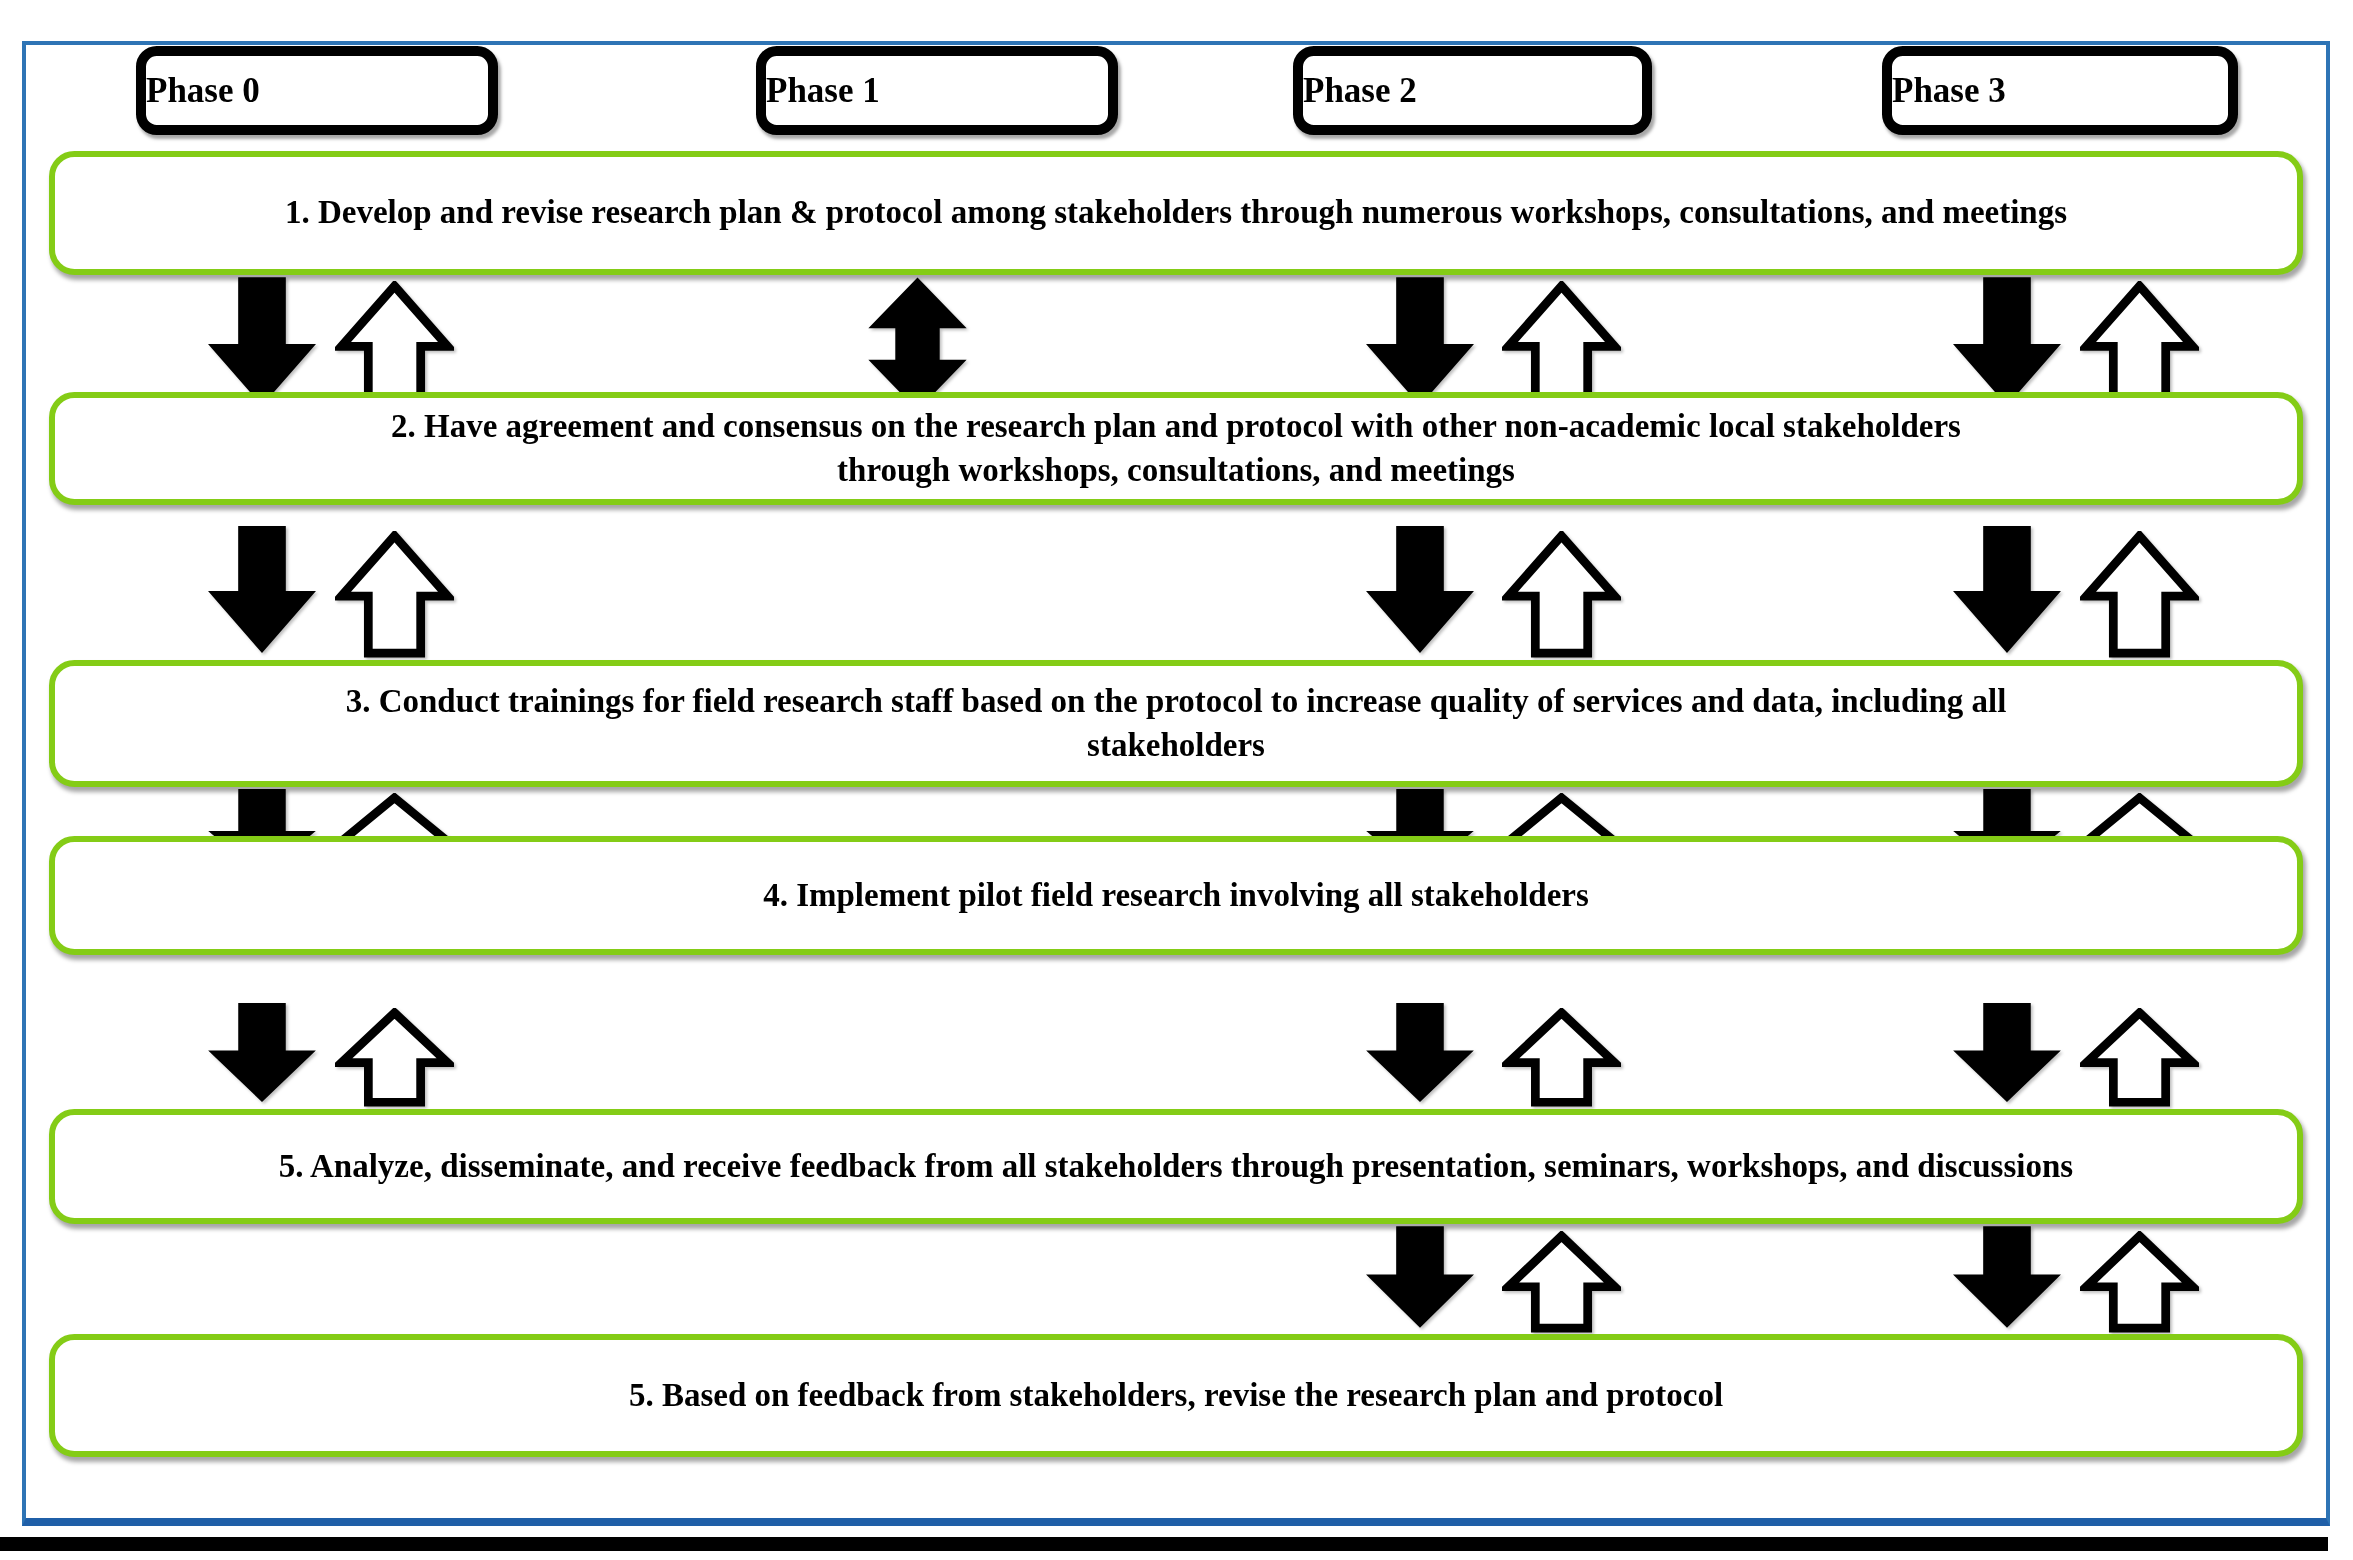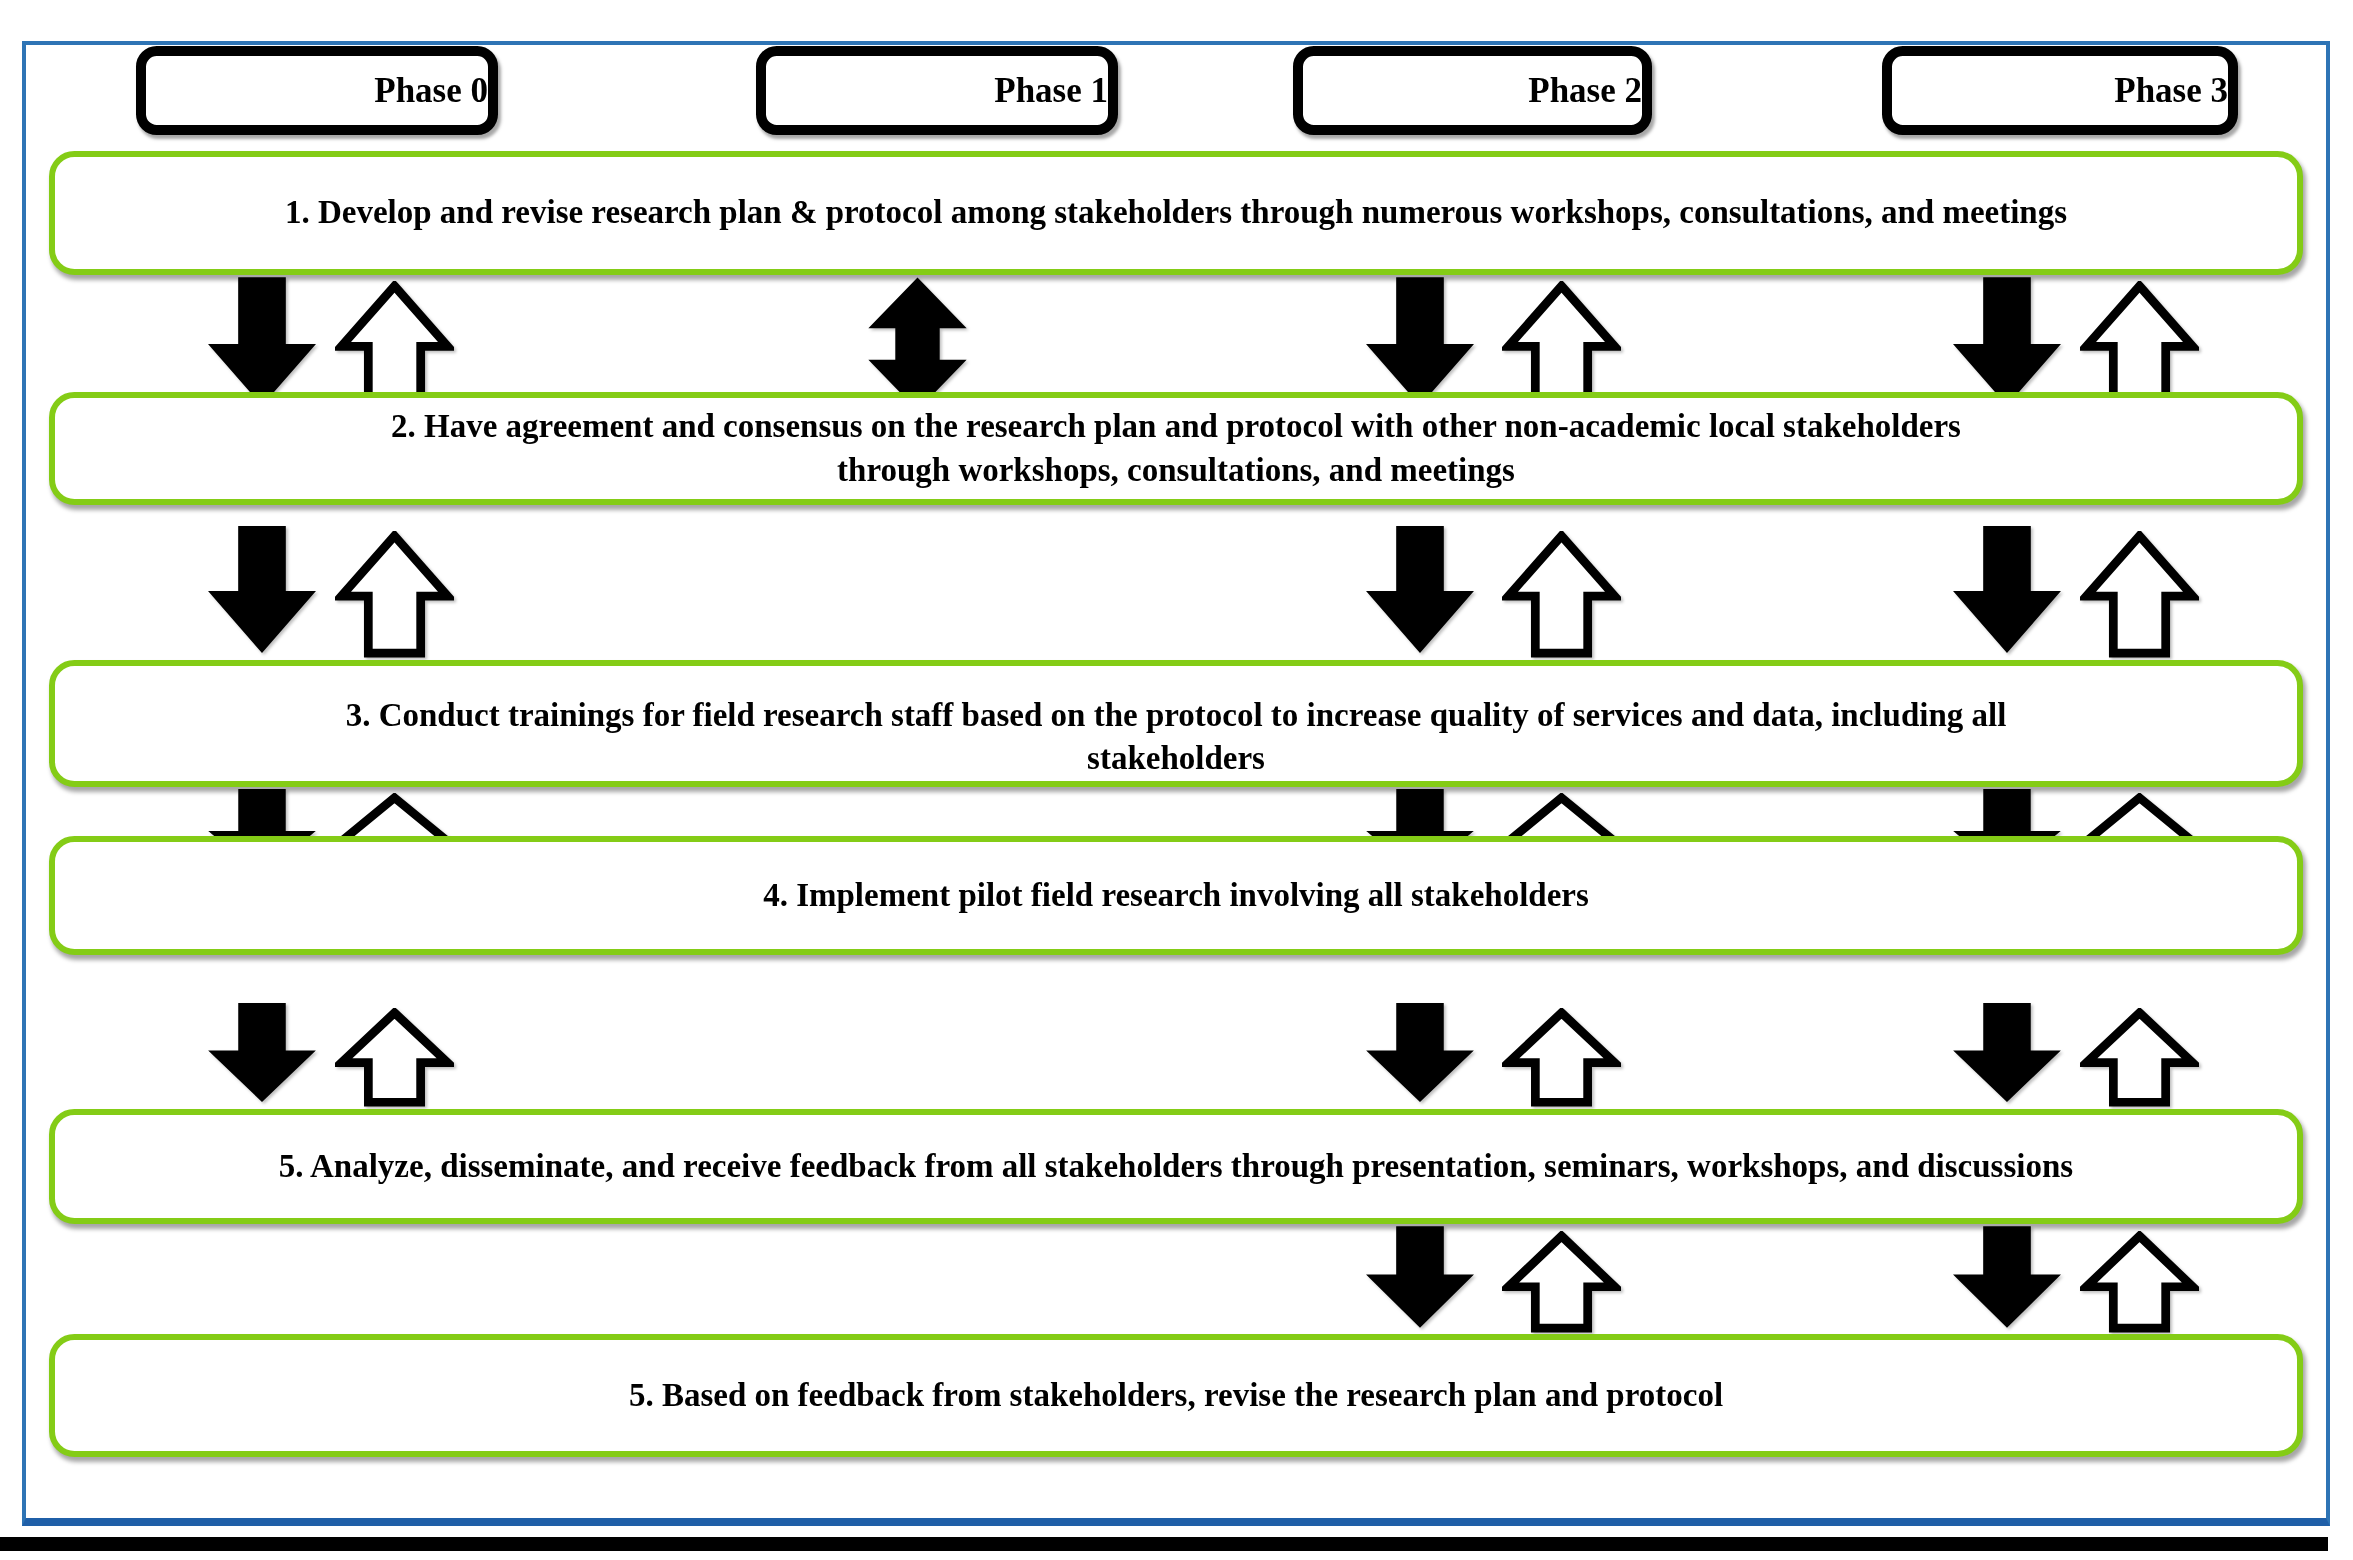--- a/index.html
+++ b/index.html
@@ -16,21 +16,21 @@
     box-sizing:border-box;
     border:4px solid #2E74B5;
     border-bottom:8px solid #1F5FA8;
     background:#ffffff;
   }
   .phase-box{
     position:absolute;top:46px;height:89px;
     box-sizing:border-box;
     border:10.3px solid #000;border-radius:20.7px;
     background:#fff;
-    display:flex;align-items:center;justify-content:flex-end;
+    display:flex;align-items:center;justify-content:flex-start;
     font-weight:bold;font-size:35px;color:#000;
     box-shadow:2.4px 4px 3.2px rgba(0,0,0,0.35);
     z-index:3;
   }
   .phase-0{left:136px;width:362px;}
   .phase-1{left:728px;width:362px;margin-left:28px;}
   .phase-2{left:1293px;width:359px;}
   .phase-3{left:1882px;width:356px;}
   .step-box{
     position:absolute;left:49px;width:2254px;
@@ -40,21 +40,21 @@
     display:flex;align-items:center;justify-content:center;
     text-align:center;
     font-weight:bold;font-size:33px;line-height:1.32;color:#000;
     white-space:pre-line;
     padding:0 32px;
     box-shadow:2.4px 4.8px 4px rgba(0,0,0,0.35);
     z-index:2;
   }
   .step-1{top:151px;height:124px;}
   .step-2{top:392px;height:113px;}
-  .step-3{top:660px;height:127px;align-items:flex-end;}
+  .step-3{top:660px;height:127px;}
   .step-4{top:836px;height:119px;}
   .step-5{top:1109px;height:115px;}
   .step-6{top:1334px;height:123px;}
   .arrow{
     position:absolute;
     z-index:1;
     filter:drop-shadow(2.4px 2.4px 1.6px rgba(0,0,0,0.25));
   }
   .bottom-bar{
     position:absolute;left:0;top:1537px;

